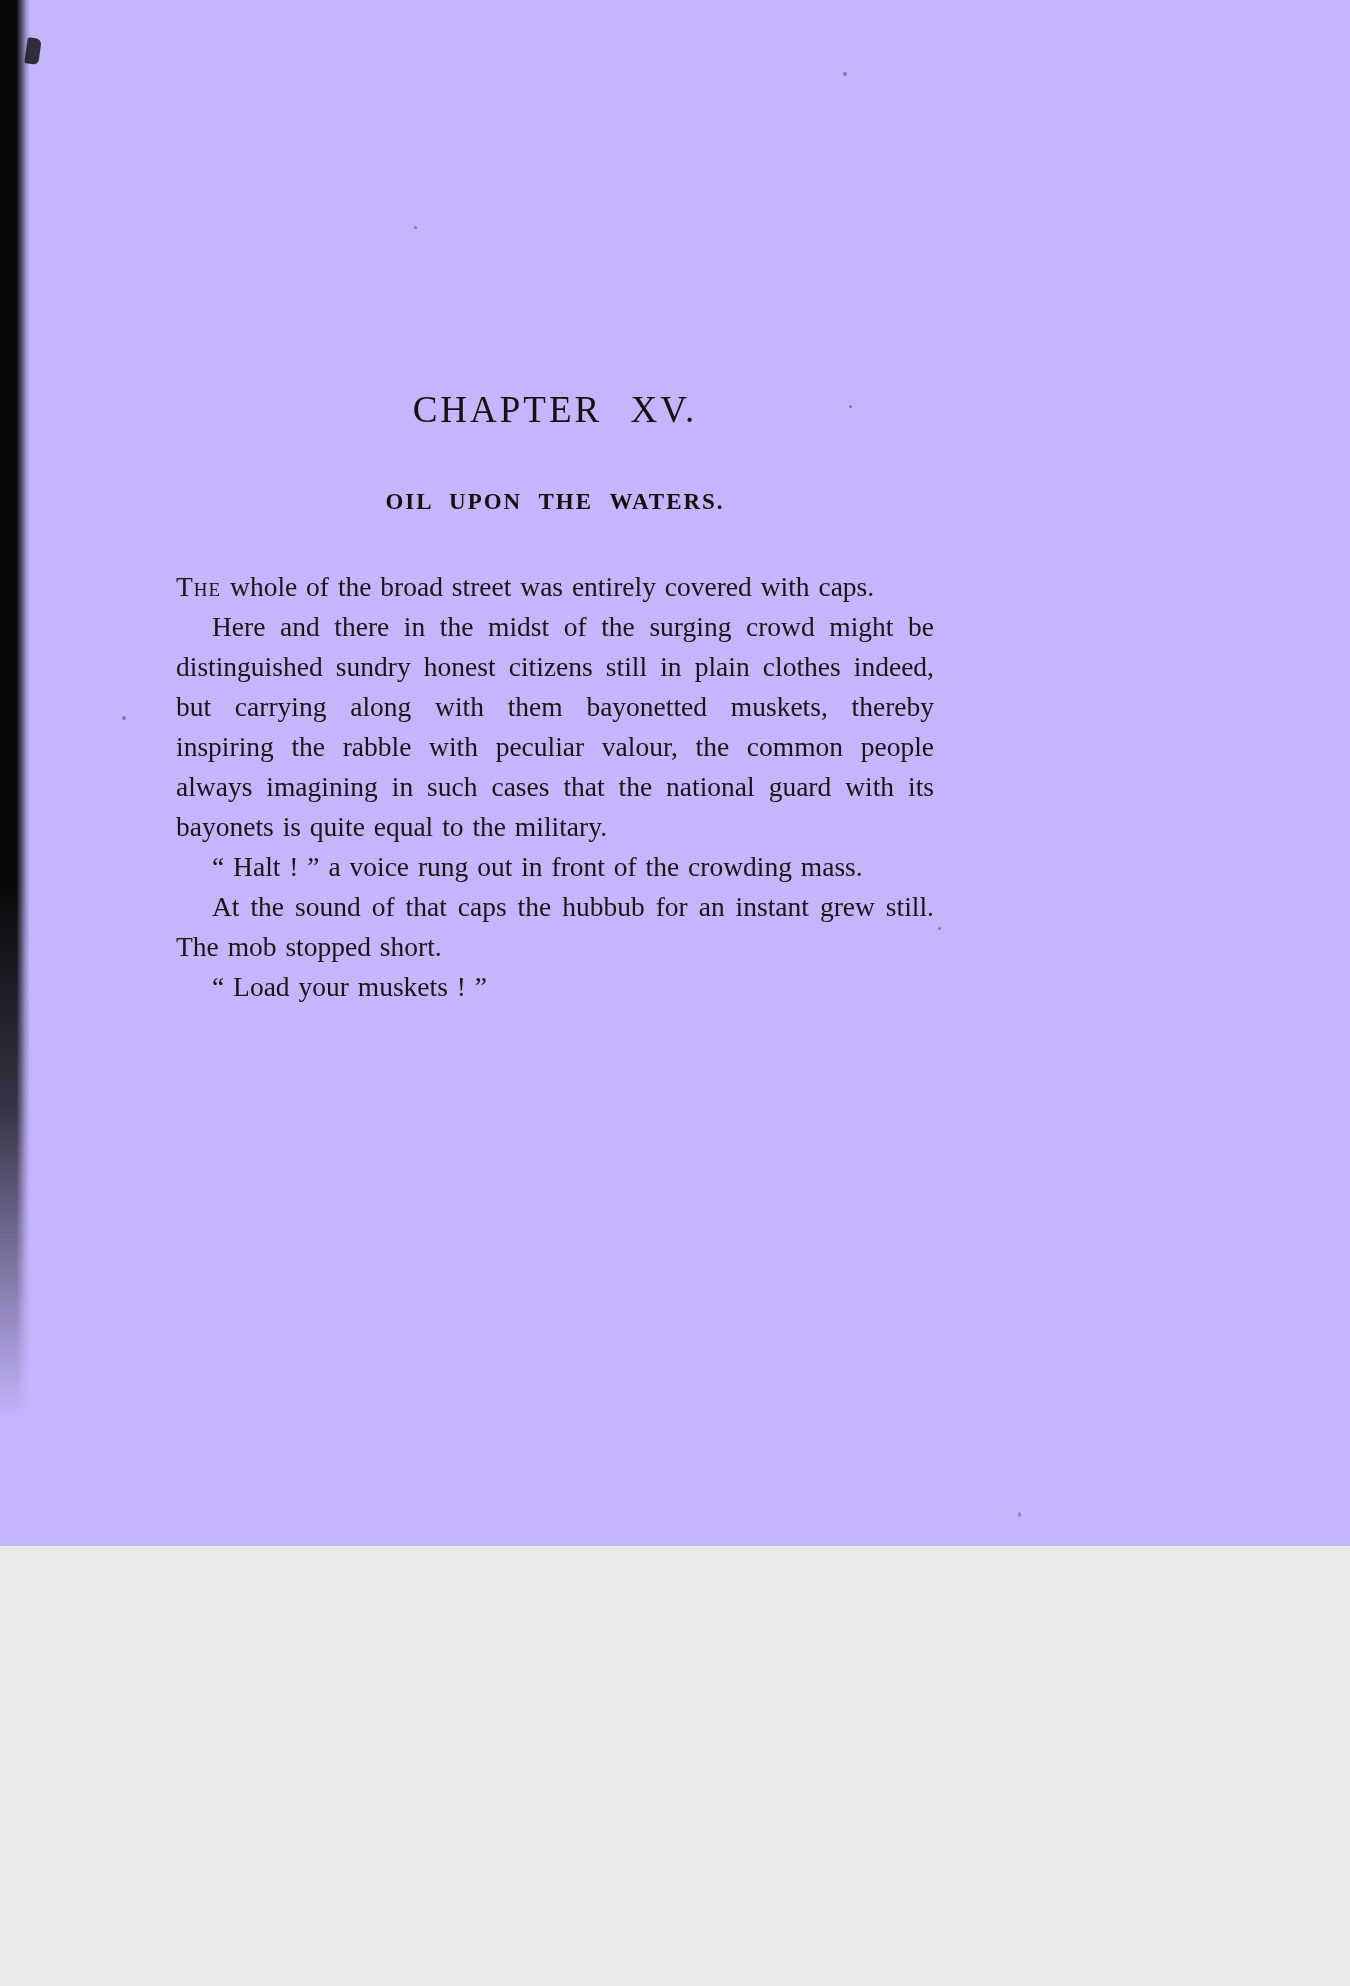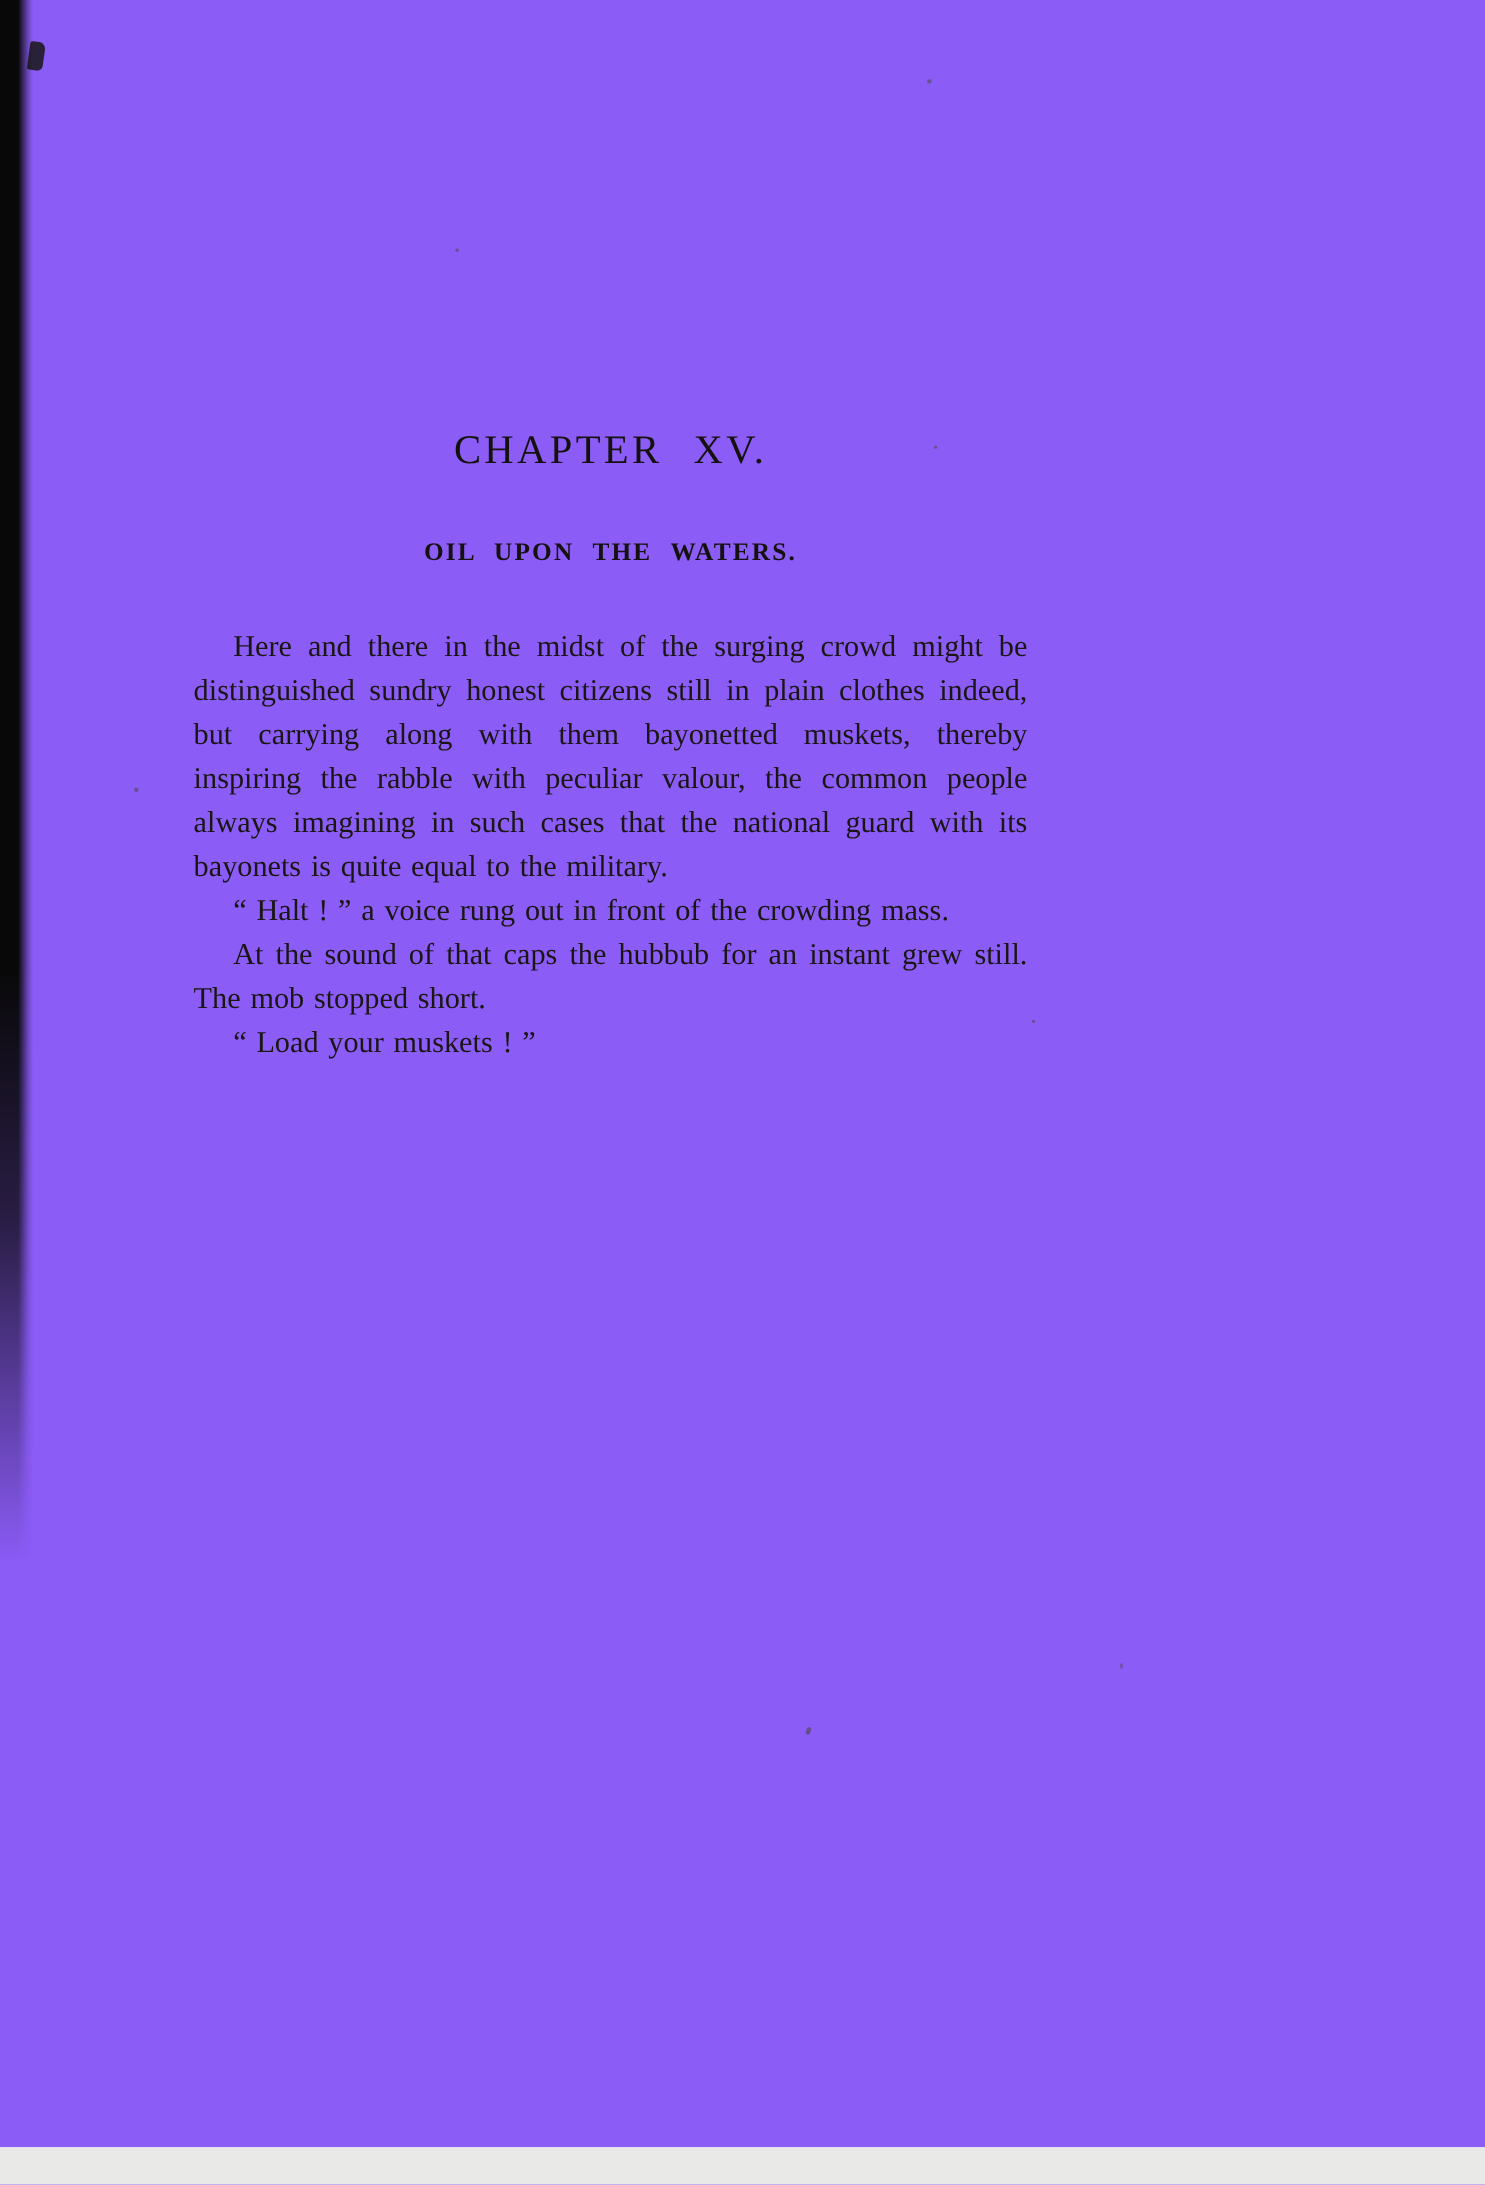--- a/index.html
+++ b/index.html
@@ -3,22 +3,22 @@
 <meta charset="utf-8">
 <style>
   html, body {
     margin: 0;
     padding: 0;
     background: #e9e9e7;
   }
   .page {
     position: relative;
     width: 1350px;
-    height: 1952px;
-    background: #8b5cf6;
+    height: 1546px;
+    background: #c4b5fd;
     overflow: hidden;
     font-family: "Liberation Serif", serif;
     color: #1a1714;
     margin: 0 auto;
   }
   
   .binding-shadow {
     position: absolute;
     left: 0;
     top: 0;
@@ -100,20 +100,21 @@
 
   <div class="binding-shadow"></div>
   <div class="binding-notch"></div>
 
   <div class="content">
 
     <h1 class="chapter">CHAPTER XV.</h1>
 
     <h2 class="subtitle">OIL UPON THE WATERS.</h2>
 
+    <p class="para"><span class="lead">The</span><span> whole of the broad street was entirely covered with caps.</span></p>
 
 
     <p class="para indent">Here and there in the midst of the surging crowd might be distinguished sundry honest citizens still in plain clothes indeed, but carrying along with them bayonetted muskets, thereby inspiring the rabble with peculiar valour, the common people always imagining in such cases that the national guard with its bayonets is quite equal to the military.</p>
 
     <p class="para indent">“ Halt ! ” a voice rung out in front of the crowding mass.</p>
 
     <p class="para indent">At the sound of that caps the hubbub for an instant grew still.  The mob stopped short.</p>
 
     <p class="para indent">“ Load your muskets ! ”</p>
 

